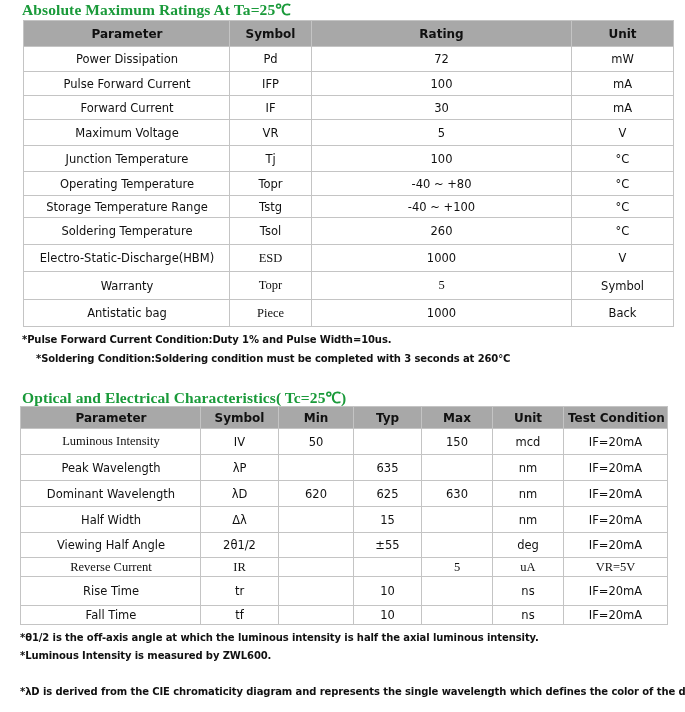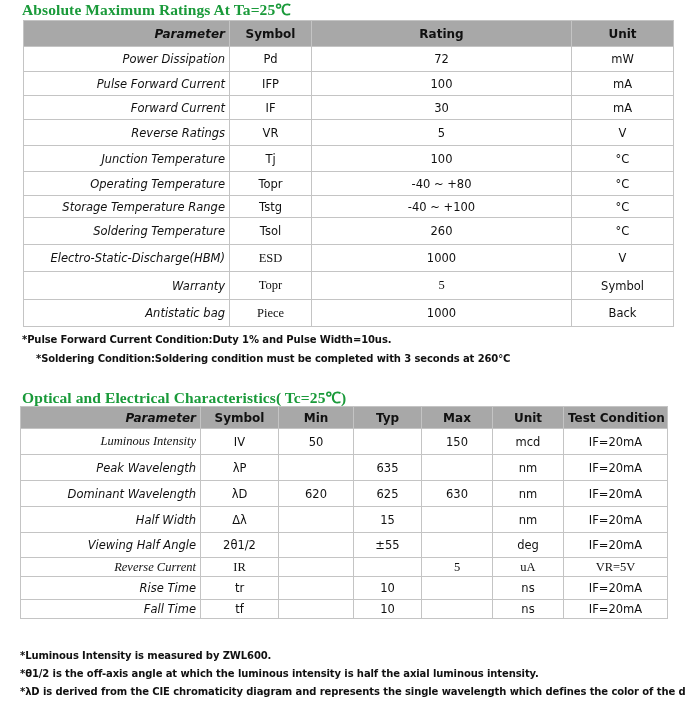--- a/index.html
+++ b/index.html
@@ -2,21 +2,21 @@
 <html><head>
   <meta charset="utf-8">
   <style>
     html, body { margin: 0; padding: 0; background: #ffffff; }
     body { width: 685px; height: 712px; position: relative; overflow: hidden; font-family: "DejaVu Sans", sans-serif; color: #111; }
     .section-title { position: absolute; font-family: "Liberation Serif", serif; font-weight: bold; color: #1a9a3a; font-size: 15.5px; letter-spacing: 0.1px; white-space: nowrap; }
     table { position: absolute; border-collapse: collapse; table-layout: fixed; }
     td, th { border: 1px solid #c4c4c4; font-size: 11.5px; padding: 0 4px; white-space: nowrap; overflow: hidden; }
     th { background: #a8a8a8; font-weight: bold; font-size: 12px; color: #111; }
     td.c, th.c { text-align: center; }
-    td.l, th.l { text-align: right; padding-left: 5px; font-style: italic; }
+    td.l, th.l { text-align: center; padding-left: 5px; }
     .serif { font-family: "Liberation Serif", serif; font-size: 12.5px; }
     .note { position: absolute; font-size: 10px; font-weight: bold; color: #111; white-space: nowrap; letter-spacing: -0.1px; }
   </style>
 </head>
 <body>
 
 <div class="section-title" style="left:22px; top:-2px;">Absolute Maximum Ratings At Ta=25℃</div>
 
 <table style="left:23px; top:20px; width:650px;">
   <colgroup>
@@ -46,21 +46,21 @@
         <td class="c">100</td>
         <td class="c">mA</td>
       </tr>
       <tr style="height: 24px;">
         <td class="l">Forward Current</td>
         <td class="c">IF</td>
         <td class="c">30</td>
         <td class="c">mA</td>
       </tr>
       <tr style="height: 26px;">
-        <td class="l">Reverse Ratings</td>
+        <td class="l">Maximum Voltage</td>
         <td class="c">VR</td>
         <td class="c">5</td>
         <td class="c">V</td>
       </tr>
       <tr style="height: 26px;">
         <td class="l">Junction Temperature</td>
         <td class="c">Tj</td>
         <td class="c">100</td>
         <td class="c">°C</td>
       </tr>
@@ -177,21 +177,21 @@
       </tr>
       <tr style="height: 19px;">
         <td class="l serif">Reverse Current</td>
         <td class="c serif">IR</td>
         <td class="c"></td>
         <td class="c"></td>
         <td class="c serif">5</td>
         <td class="c serif">uA</td>
         <td class="c serif">VR=5V</td>
       </tr>
-      <tr style="height: 23px;">
+      <tr style="height: 29px;">
         <td class="l">Rise Time</td>
         <td class="c">tr</td>
         <td class="c"></td>
         <td class="c">10</td>
         <td class="c"></td>
         <td class="c">ns</td>
         <td class="c">IF=20mA</td>
       </tr>
       <tr style="height: 19px;">
         <td class="l">Fall Time</td>
@@ -199,14 +199,14 @@
         <td class="c"></td>
         <td class="c">10</td>
         <td class="c"></td>
         <td class="c">ns</td>
         <td class="c">IF=20mA</td>
       </tr>
     </tbody>
 </table>
 
 <div class="note" style="left:20px; top:650px;text-align:center;">*Luminous Intensity is measured by ZWL600.</div>
-<div class="note" style="left:20px; top:668px;">*θ1/2 is the off-axis angle at which the luminous intensity is half the axial luminous intensity.</div>
+<div class="note" style="left:20px; top:632px;">*θ1/2 is the off-axis angle at which the luminous intensity is half the axial luminous intensity.</div>
 <div class="note" style="left:20px; top:686px;">*λD is derived from the CIE chromaticity diagram and represents the single wavelength which defines the color of the device.</div>
 
 </body></html>

